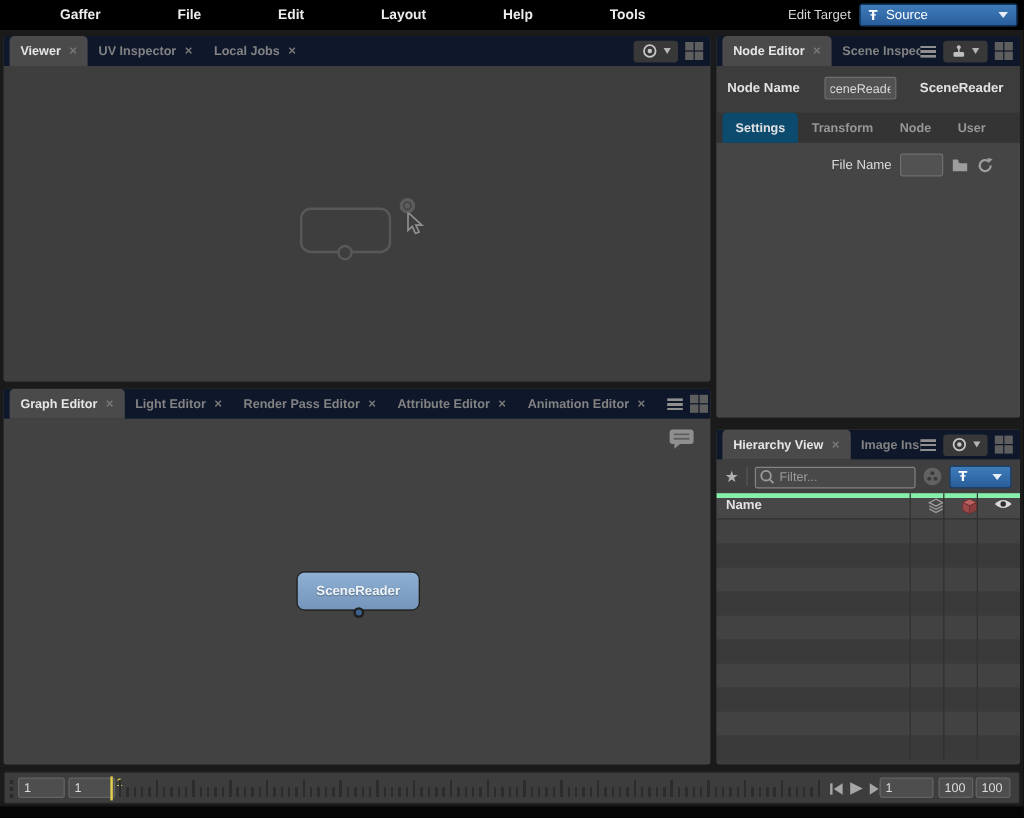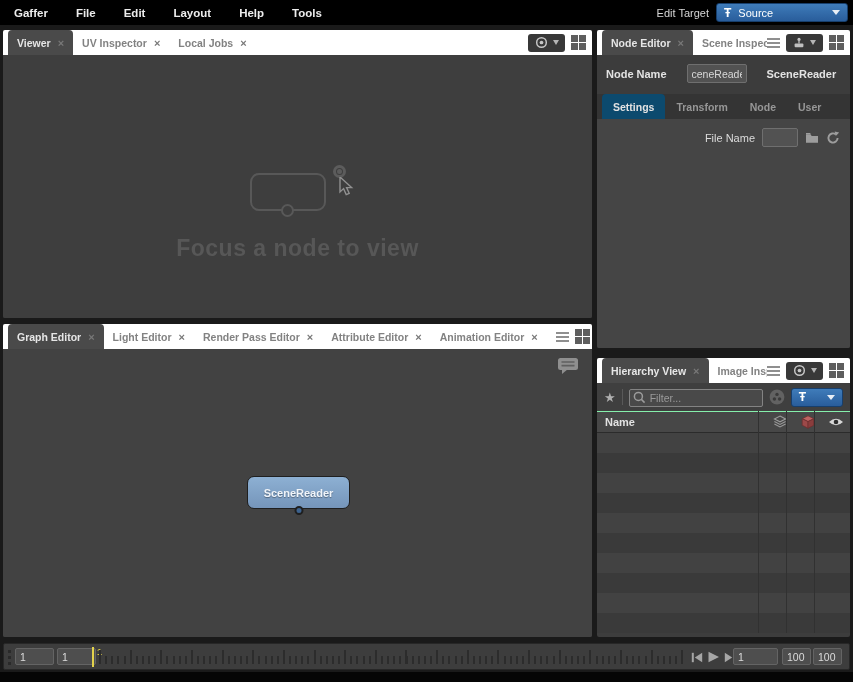--- a/index.html
+++ b/index.html
@@ -2,40 +2,40 @@
 <html><head>
 <meta charset="utf-8">
 <style>
   * { margin:0; padding:0; box-sizing:border-box; }
   html,body { width:853px; height:682px; background:#050505; overflow:hidden;
               font-family:"Liberation Sans", sans-serif; }
 
   
   .menubar { position:absolute; top:0; left:0; width:853px; height:25px; background:#000;
              display:flex; align-items:center; }
-  .menu-item { color:#ededed; font-size:11.5px; font-weight:bold; padding:0 14px; cursor:default; }
+  .menu-item { color:#ededed; font-size:11.5px; font-weight:bold; padding:0 14px; cursor:default;margin-left:36px; }
   .edit-target { position:absolute; right:5px; top:0; height:25px; display:flex; align-items:center; gap:7px;justify-content:flex-end; }
   .et-label { color:#d6d6d6; font-size:11px; }
   .et-dropdown { width:132px; height:19px; border-radius:3px; border:1px solid #173f6d;
                  background:linear-gradient(#3f7cba,#295d9b); display:flex; align-items:center;
                  padding:0 7px; gap:7px; color:#fff; font-size:11px; }
   .funnel-glyph { font-weight:bold; font-size:12px; color:#fff; }
   .caret-down { width:0; height:0; border-left:4px solid transparent; border-right:4px solid transparent;
                 border-top:5px solid #e8eef5; margin-left:auto; }
 
   
   .workspace { position:absolute; top:25px; left:0; width:853px; height:647px; background:#1a1a1a; }
   .panel { position:absolute; border-radius:2px; overflow:hidden; background:#3e3e3e; }
   .panel-viewer { left:3px; top:5px;   width:589px; height:288px; }
   .panel-graph  { left:3px; top:299px; width:589px; height:313px; background:#424242; }
   .panel-node   { left:597px; top:5px;   width:253px; height:318px; background:#3c3c3c; }
   .panel-hier   { left:597px; top:333px; width:253px; height:279px; background:#3d3d3d; }
 
   
-  .tabbar { height:25px; background:#ffffff; display:flex; align-items:flex-end; padding-left:5px; }
+  .tabbar { height:25px; background:#0f172a; display:flex; align-items:flex-end; padding-left:5px; }
   .tab { display:flex; align-items:center; height:25px; padding:0 9px; font-size:10.5px; font-weight:bold;
          color:#828282; white-space:nowrap; cursor:default; }
   .tab.active { background:#4a4a4a; border-radius:4px 4px 0 0; color:#e6e6e6; }
   .tab .tab-close { margin-left:7px; font-size:11px; font-weight:bold; color:#787878; }
   .tab.clip { overflow:hidden; padding-right:0; }
   .tab.w-scene { width:86px; } .tab.w-image { width:70px; } .tab.w-prim { width:33px; }
   .tb-icons { margin-left:auto; display:flex; align-items:center; gap:6px; padding-right:6px; height:25px; }
   .hamburger { width:13px; height:10px;
                background:repeating-linear-gradient(to bottom,#8f8f8f 0 2px,transparent 2px 4px); }
   .tool-btn { width:37px; height:18px; background:#383838; border-radius:3px; display:flex;
@@ -66,21 +66,21 @@
   .ne-name-input { width:60px; }
   .info-badge { width:15px; height:15px; border-radius:50%; background:#ababab; color:#3a3a3a;
                 font:bold 10px "Liberation Serif",serif; display:flex; align-items:center;
                 justify-content:center; margin-left:8px; }
   .ne-tabs { height:25px; background:#343434; display:flex; align-items:flex-end; padding-left:5px; margin-top:3px; }
   .ne-tab { height:25px; display:flex; align-items:center; padding:0 11px; font-size:10.5px; font-weight:bold;
             color:#979797; }
   .ne-tab.active { background:#0c4a6e; border-radius:4px 4px 0 0; color:#e2e2e2; }
   .ne-form { background:#454545; height:229px; padding-top:9px; }
   .form-row { display:flex; align-items:center; margin-bottom:7px; }
-  .form-lbl { width:153px; text-align:right; font-size:11px; color:#dcdcdc; padding-right:7px;margin-left:12px; }
+  .form-lbl { width:153px; text-align:right; font-size:11px; color:#dcdcdc; padding-right:7px; }
   .fn-input { width:36px; height:17px; background:#4c4c4c; border-color:#5f5f5f; }
   .tags-input { width:74px; height:17px; background:#4c4c4c; border-color:#5f5f5f; }
   .mini-icon { margin-left:7px; display:flex; align-items:center; }
 
   
   .graph-body { position:relative; width:100%; height:288px; background:#424242; }
   .note-icon { position:absolute; right:13px; top:8px; }
   .gnode { position:absolute; left:244px; top:127px; width:103px; height:33px;
            background:linear-gradient(#8db0d3,#7595ba); border:1.5px solid #1f1f1f; border-radius:7px;
            display:flex; align-items:center; justify-content:center;
@@ -95,22 +95,22 @@
   .filter-wrap { position:relative; }
   .filter-input { width:134px; height:18px; background:#494949; border:1px solid #838383; border-radius:2px;
                   color:#d9d9d9; font-size:10.5px; padding:0 4px 0 20px; outline:none;
                   font-family:"Liberation Sans",sans-serif; }
   .filter-input::placeholder { color:#9b9b9b; }
   .search-glyph { position:absolute; left:4px; top:3px; }
   .scope-btn { width:52px; height:19px; border-radius:3px; border:1px solid #173f6d;
                background:linear-gradient(#3f7cba,#295d9b); display:flex; align-items:center;
                padding:0 7px; color:#fff; }
   .h-table { position:relative; }
-  .h-header { height:22px; background:#474747; border-top:1px solid #86efac; border-bottom:1px solid #2b2b2b;
-              display:flex; align-items:center; }
+  .h-header { height:22px; background:#474747; border-top:4px solid #86efac; border-bottom:1px solid #2b2b2b;
+              display:flex; align-items:flex-start; }
   .h-name { font-size:11px; font-weight:bold; color:#e2e2e2; padding-left:8px; flex:1; }
   .h-col { width:28px; display:flex; justify-content:center; }
   .h-rows .h-row { height:20px; }
   .h-rows .h-row:nth-child(odd) { background:#424242; }
   .h-rows .h-row:nth-child(even) { background:#3a3a3a; }
   .col-line { position:absolute; top:0; bottom:0; width:1px; background:#313131; }
 
   
   .timeline { position:absolute; left:3px; top:618px; width:847px; height:27px; background:#3d3d3d;
               border:1px solid #272727; border-radius:2px; }
@@ -184,21 +184,20 @@
     </div>
     <div class="viewer-body">
       <div class="ph-wrap">
         <div class="ph-node">
           <span class="ph-plug"></span>
           <span class="ph-ring"></span>
           <svg class="ph-cursor" width="15" height="19" viewBox="0 0 15 19">
             <polygon points="1,0 1,15 4.6,11.6 7.2,17.6 10.2,16.3 7.6,10.6 12.6,10.6" fill="#3e3e3e" stroke="#909090" stroke-width="1.4"></polygon>
           </svg>
         </div>
-        <div class="ph-text">Focus a node to view</div>
       </div>
     </div>
   </div>
 
   <div class="panel panel-node">
     <div class="tabbar">
       <div class="tab active">
         <span>Node Editor</span>
         <span class="tab-close">×</span>
       </div>

